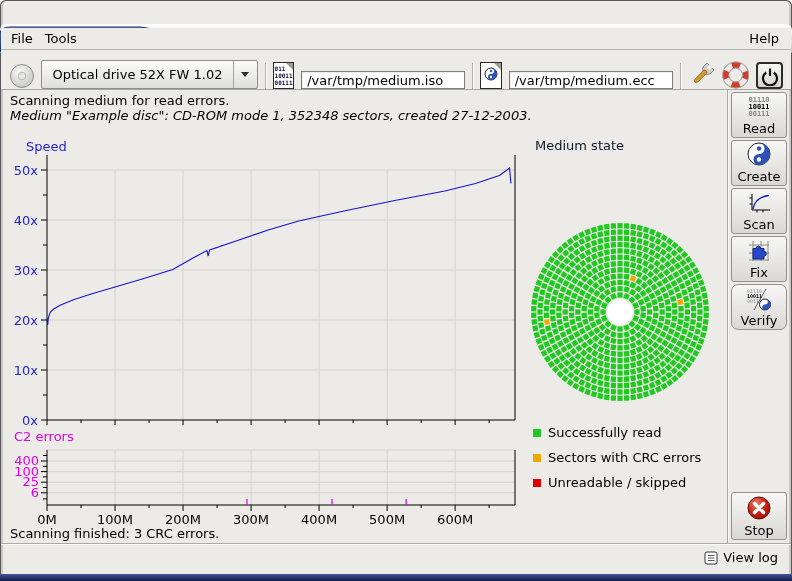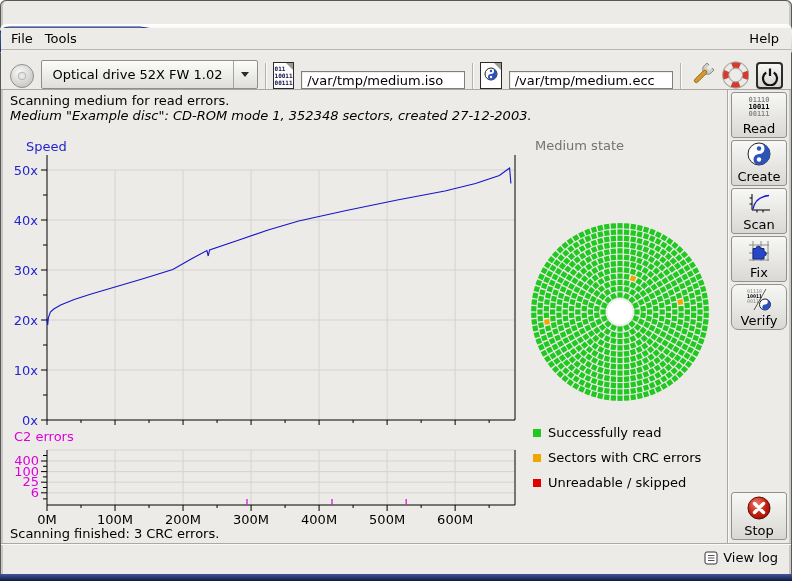--- a/index.html
+++ b/index.html
@@ -42,21 +42,21 @@
   .doc.ecc{align-items:center;justify-content:center;padding:0;}
   .power-btn{width:27px;height:27px;border:2px solid #2c2c2c;border-radius:4px;background:linear-gradient(#f7f7f5,#d6d5d1);
     display:flex;align-items:center;justify-content:center;box-sizing:border-box;}
   
   .status-area{position:absolute;left:10px;top:93px;line-height:15px;}
   .status-medium{font-style:italic;}
   
   .chart-title{position:absolute;font-size:13px;white-space:nowrap;}
   #speed-title{left:26px;top:139px;color:#2424cc;}
   #c2-title{left:14px;top:429px;color:#dd00dd;}
-  #ms-title{left:535px;top:138px;color:#737373;}
+  #ms-title{left:535px;top:138px;color:#0f172a;}
   #speed-svg{position:absolute;left:0;top:138px;pointer-events:none;}
   #c2-svg{position:absolute;left:0;top:445px;pointer-events:none;}
   #disc-svg{position:absolute;left:529px;top:221px;pointer-events:none;}
   
   .legend{position:absolute;left:533px;top:420px;}
   .legend-row{display:flex;align-items:center;height:25px;gap:7px;}
   .swatch{width:8px;height:8px;display:inline-block;}
   
   .sidebar-sep{position:absolute;left:727px;top:90px;width:1px;height:453px;background:#a9a8a3;box-shadow:1px 0 0 #f8f8f6;}
   .side-btn{position:absolute;left:731px;width:56px;height:46px;box-sizing:border-box;

